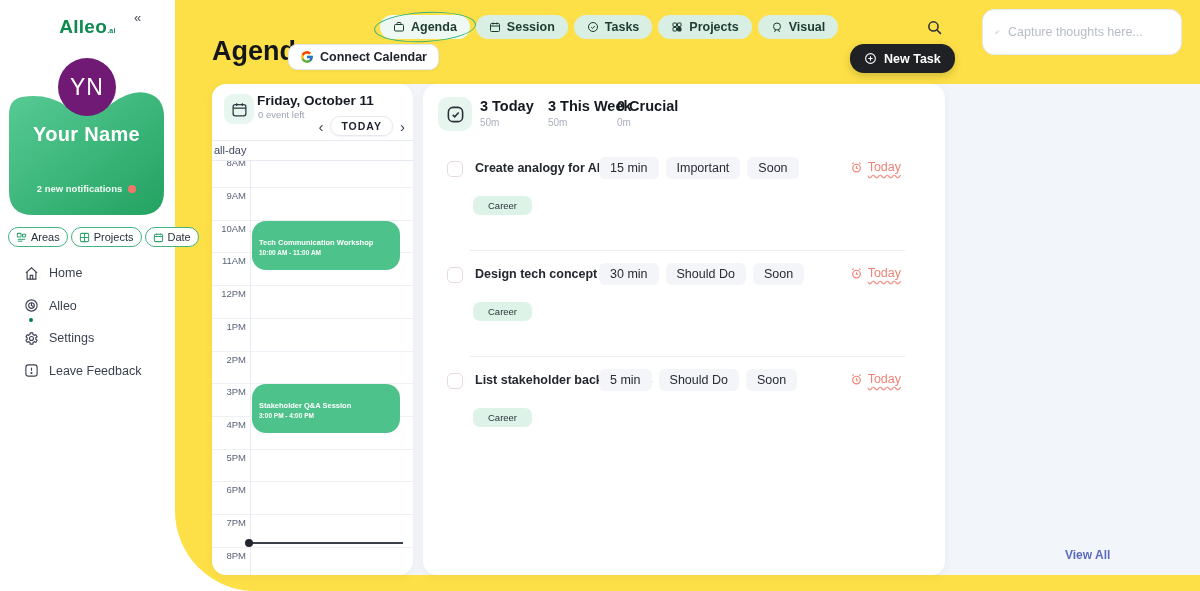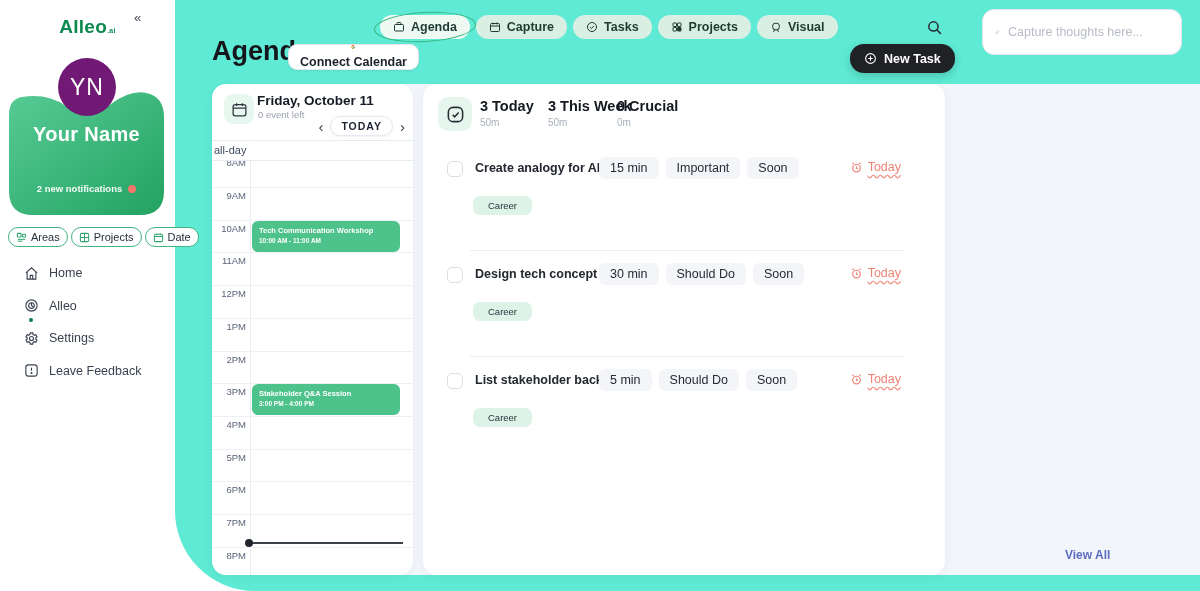--- a/index.html
+++ b/index.html
@@ -4,21 +4,21 @@
 <style>
   * { margin:0; padding:0; box-sizing:border-box; }
   html,body { width:1200px; height:591px; }
   body {
     position:relative; overflow:hidden; background:#ffffff;
     font-family:"Liberation Sans", sans-serif; color:#23272f;
   }
   
   .main {
     position:absolute; left:175px; top:0; right:0; bottom:0;
-    background:#5eead4; border-bottom-left-radius:80px;text-decoration:underline;
+    background:#fde047; border-bottom-left-radius:80px;text-decoration:underline;
   }
   .content-panel {
     position:absolute; left:37px; top:84px; right:0; height:491px;
     background:#f2f5f9; border-radius:18px 0 0 18px;
   }
   
   .sidebar {
     position:absolute; left:0; top:0; width:175px; height:591px; background:#ffffff; z-index:5;
   }
   .logo { position:absolute; left:0; top:16px; width:175px; text-align:center;
@@ -48,21 +48,21 @@
   .tabs { position:absolute; left:205px; top:15px; display:flex; gap:6px; }
   .tab { position:relative; display:flex; align-items:center; gap:6px; background:#d9efe4;
          border-radius:16px; padding:5px 13px; font-size:12.5px; font-weight:600; color:#1d3b30; cursor:pointer; }
   .tab.active { background:#eef9f3; }
   .tab.active::after { content:""; position:absolute; inset:-3px -6px; border:1.5px solid #35b57d;
                        border-radius:50%; transform:rotate(-3deg); pointer-events:none; }
   .page-title { position:absolute; left:37px; top:36px; font-size:27px; font-weight:700; color:#14161c; }
   .connect-btn { position:absolute; left:113px; top:44px; height:26px; display:flex; align-items:center; gap:6px;
                  background:#fff; border:1px solid #e4e7ec; border-radius:9px; padding:0 11px;
                  font-size:12.5px; font-weight:600; color:#1d212b; cursor:pointer;
-                 box-shadow:0 1px 3px rgba(30,40,70,.06);flex-direction:column; }
+                 box-shadow:0 1px 3px rgba(30,40,70,.06); }
   .search-btn { position:absolute; left:751px; top:19px; width:20px; height:20px; cursor:pointer; }
   .capture-box { position:absolute; left:807px; top:9px; width:200px; height:46px; background:#fff;
                  border:1px solid #e3e6ec; border-radius:12px; display:flex; align-items:center;
                  gap:8px; padding:0 12px; }
   .capture-box input { border:none; outline:none; flex:1; font-size:12.5px; color:#30343e;
                        font-family:"Liberation Sans",sans-serif; background:transparent; }
   .capture-box input::placeholder { color:#b7bcc6; }
   .new-task-btn { position:absolute; left:675px; top:44px; height:29px; display:flex; align-items:center; gap:7px;
                   background:#1f2125; color:#fff; border-radius:14px; padding:0 14px;
                   font-size:12.5px; font-weight:700; cursor:pointer; box-shadow:0 3px 8px rgba(0,0,0,.18); }
@@ -79,22 +79,22 @@
                 font-size:10.5px; font-weight:700; letter-spacing:1px; color:#1e2130; cursor:pointer;
                 box-shadow:0 1px 3px rgba(0,0,0,.06); }
   .grid-top-line { position:absolute; left:0; right:0; top:56px; height:1px; background:#e7eaf0; }
   .allday-row { position:absolute; left:0; right:0; top:57px; height:20px; background:#fff; z-index:3; }
   .allday-label { position:absolute; left:2px; top:3px; font-size:11px; color:#3f4a5f; }
   .allday-sep { position:absolute; left:0; right:0; bottom:0; height:1px; background:#e7eaf0; }
   .hours-area { position:absolute; left:0; right:0; top:56px; bottom:0; }
   .hline { position:absolute; left:0; right:0; height:1px; background:#eef0f5; }
   .hlabel { position:absolute; left:0; width:34px; text-align:right; font-size:9.5px; color:#5a6378; z-index:2;}
   .vline { position:absolute; left:38px; top:56px; bottom:0; width:1px; background:#e9ecf1; }
-  .event { position:absolute; left:40px; width:148px; height:31px; background:#4ec28b; border-radius:6px;
-           padding:4px 7px; color:#fff; cursor:pointer; z-index:2; overflow:hidden; }
+  .event { position:absolute; left:40px; width:148px; height:49px; background:#4ec28b; border-radius:14px;
+           padding:16px 7px; color:#fff; cursor:pointer; z-index:2; overflow:hidden; }
   .event .ev-title { font-size:7.5px; font-weight:600; line-height:1.5; white-space:nowrap; }
   .event .ev-time { font-size:6.5px; font-weight:700; line-height:1.5; }
   .now-line { position:absolute; left:36px; right:10px; top:458px; height:1.5px; background:#3c4049; z-index:2;}
   .now-dot { position:absolute; left:33px; top:454.5px; width:8px; height:8px; border-radius:50%; background:#23252e; z-index:2;}
   
   .tasks-card { position:absolute; left:248px; top:84px; width:522px; height:491px; background:#fff;
                 border-radius:14px; box-shadow:0 2px 10px rgba(30,40,70,.05); }
   .stat-icon-box { position:absolute; left:15px; top:13px; width:34px; height:34px; background:#e6f6ee;
                    border-radius:10px; display:flex; align-items:center; justify-content:center; }
   .stat { position:absolute; top:14px; }
@@ -126,21 +126,21 @@
           <rect x="3" y="7" width="18" height="13" rx="2"></rect>
           <path d="M8 7V5a2 2 0 012-2h4a2 2 0 012 2v2"></path>
         </svg>
       <span>Agenda</span>
     </div>
     <div class="tab">
       <svg width="12" height="12" viewBox="0 0 24 24" fill="none" stroke="#1d3b30" stroke-width="2">
           <rect x="3" y="5" width="18" height="16" rx="2"></rect>
           <path d="M3 10h18M8 3v4M16 3v4"></path>
         </svg>
-      <span>Capture</span>
+      <span>Session</span>
     </div>
     <div class="tab">
       <svg width="12" height="12" viewBox="0 0 24 24" fill="none" stroke="#1d3b30" stroke-width="2">
           <circle cx="12" cy="12" r="9"></circle>
           <path d="M8.5 12.5l2.5 2.5 4.5-5"></path>
         </svg>
       <span>Tasks</span>
     </div>
     <div class="tab">
       <svg width="12" height="12" viewBox="0 0 24 24" fill="none" stroke="#1d3b30" stroke-width="2">

